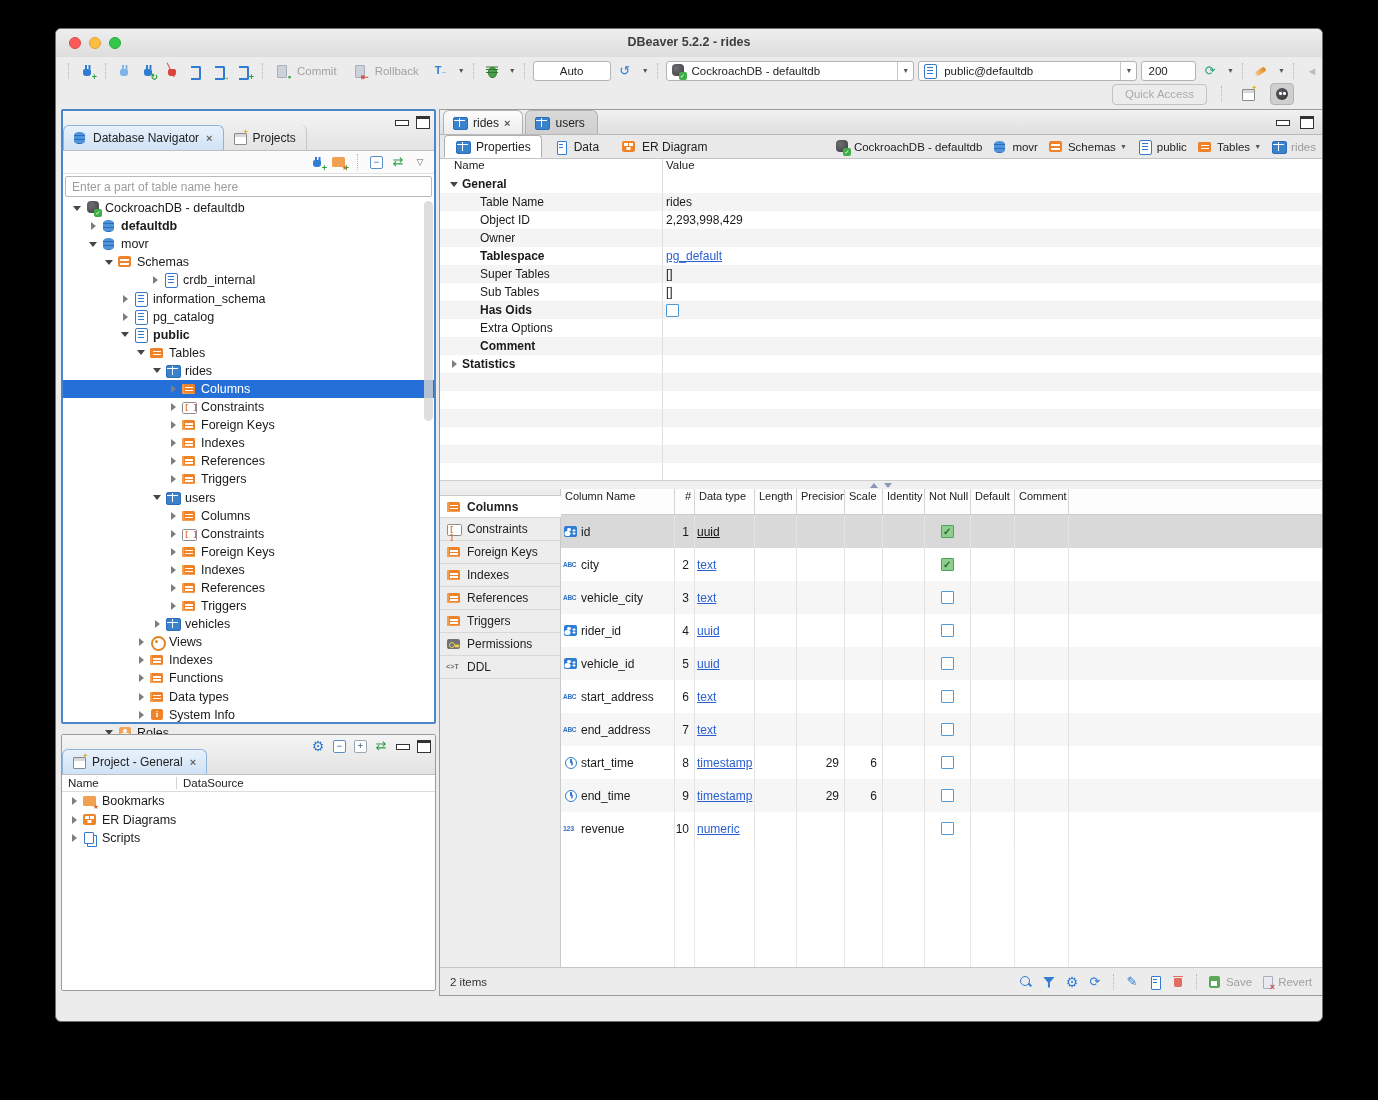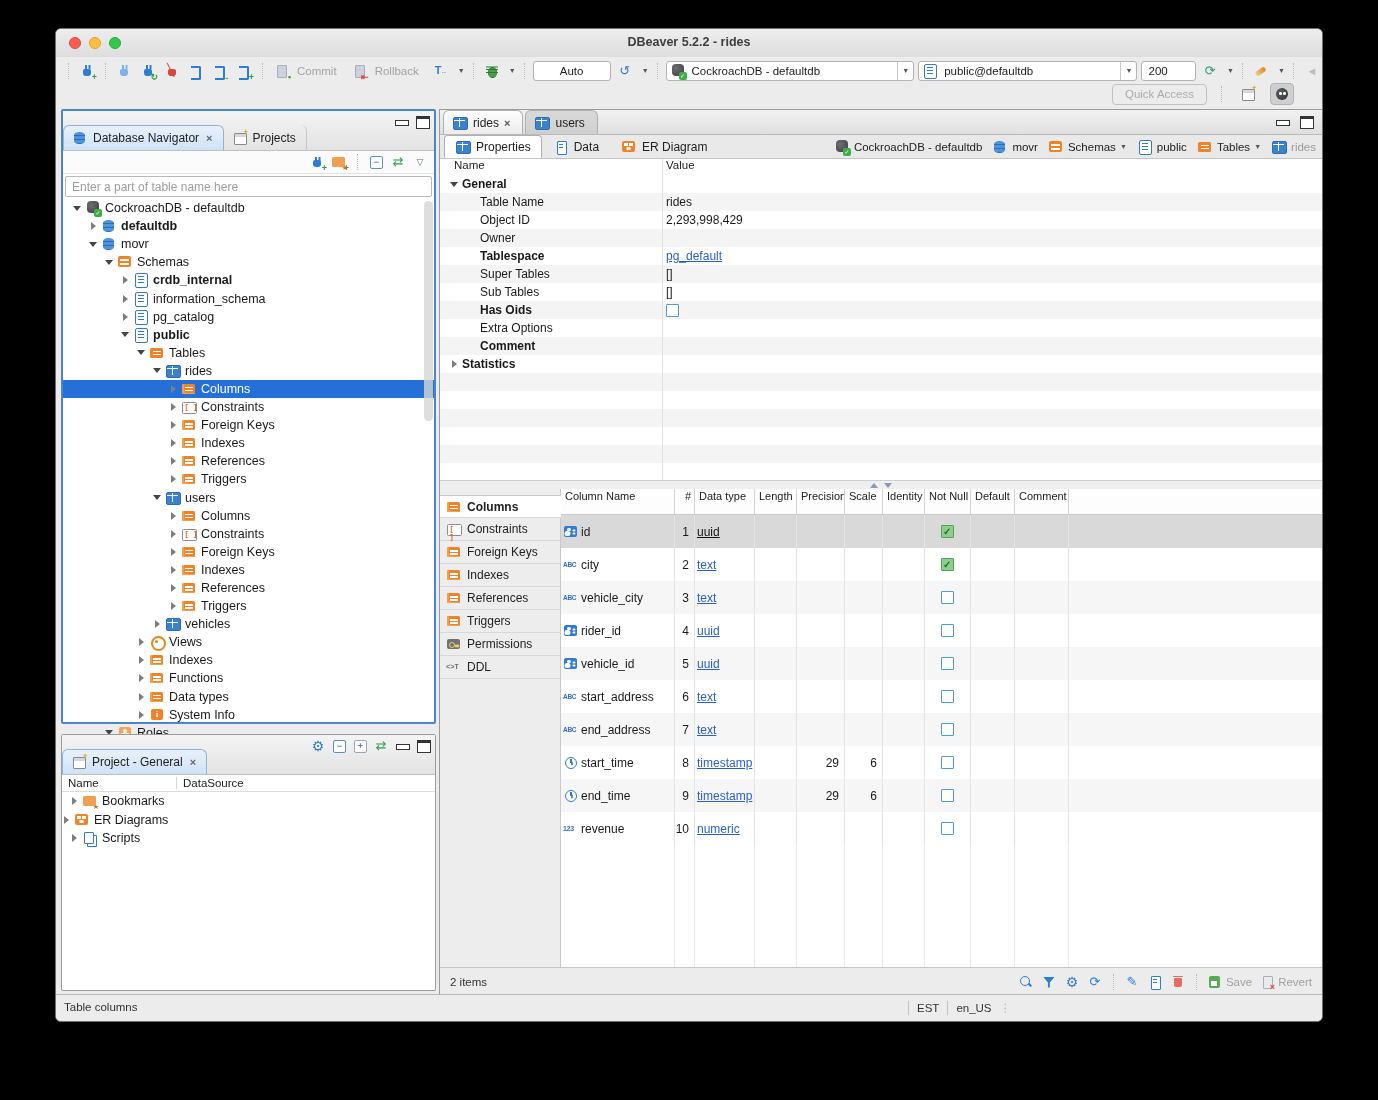--- a/index.html
+++ b/index.html
@@ -378,21 +378,21 @@
           <div class="trow" style="padding-left: 26px;">
             <span class="tw open"></span>
             <span class="ic ic-db"></span>
             <span class="lbl">movr</span>
           </div>
           <div class="trow" style="padding-left: 42px;">
             <span class="tw open"></span>
             <span class="ic ic-schemas"></span>
             <span class="lbl">Schemas</span>
           </div>
-          <div class="trow" style="padding-left: 58px; font-weight: bold;">
+          <div class="trow" style="padding-left: 88px;">
             <span class="tw closed"></span>
             <span class="ic ic-schema"></span>
             <span class="lbl">crdb_internal</span>
           </div>
           <div class="trow" style="padding-left: 58px;">
             <span class="tw closed"></span>
             <span class="ic ic-schema"></span>
             <span class="lbl">information_schema</span>
           </div>
           <div class="trow" style="padding-left: 58px;">
@@ -538,21 +538,21 @@
       <div class="proj-cols">
         <span class="c1">Name</span>
         <span class="c2">DataSource</span>
       </div>
       <div class="proj-tree" id="proj-tree">
           <div class="trow" style="padding-left: 8px;">
             <span class="tw closed"></span>
             <span class="ic ic-bmk"></span>
             <span class="lbl">Bookmarks</span>
           </div>
-          <div class="trow" style="">
+          <div class="trow" style="padding-left: 8px;">
             <span class="tw closed"></span>
             <span class="ic ic-erd"></span>
             <span class="lbl">ER Diagrams</span>
           </div>
           <div class="trow" style="padding-left: 8px;">
             <span class="tw closed"></span>
             <span class="ic ic-scripts"></span>
             <span class="lbl">Scripts</span>
           </div>
         </div>
@@ -1135,25 +1135,15 @@
             <span>Save</span>
           </span>
           <span class="btn">
             <span class="ic ic-revert"></span>
             <span>Revert</span>
           </span>
         </span>
       </div>
     </div>
 
-    <div class="statusbar">
-      <span class="sb-left">Table columns</span>
-      <span class="sb-mid">
-        <span class="sb-sep"></span>
-        <span>EST</span>
-        <span class="sb-sep"></span>
-        <span>en_US</span>
-        <span class="sb-dots">⋮</span>
-      </span>
-    </div>
 
   </div>
 </div>
 
 </body></html>

